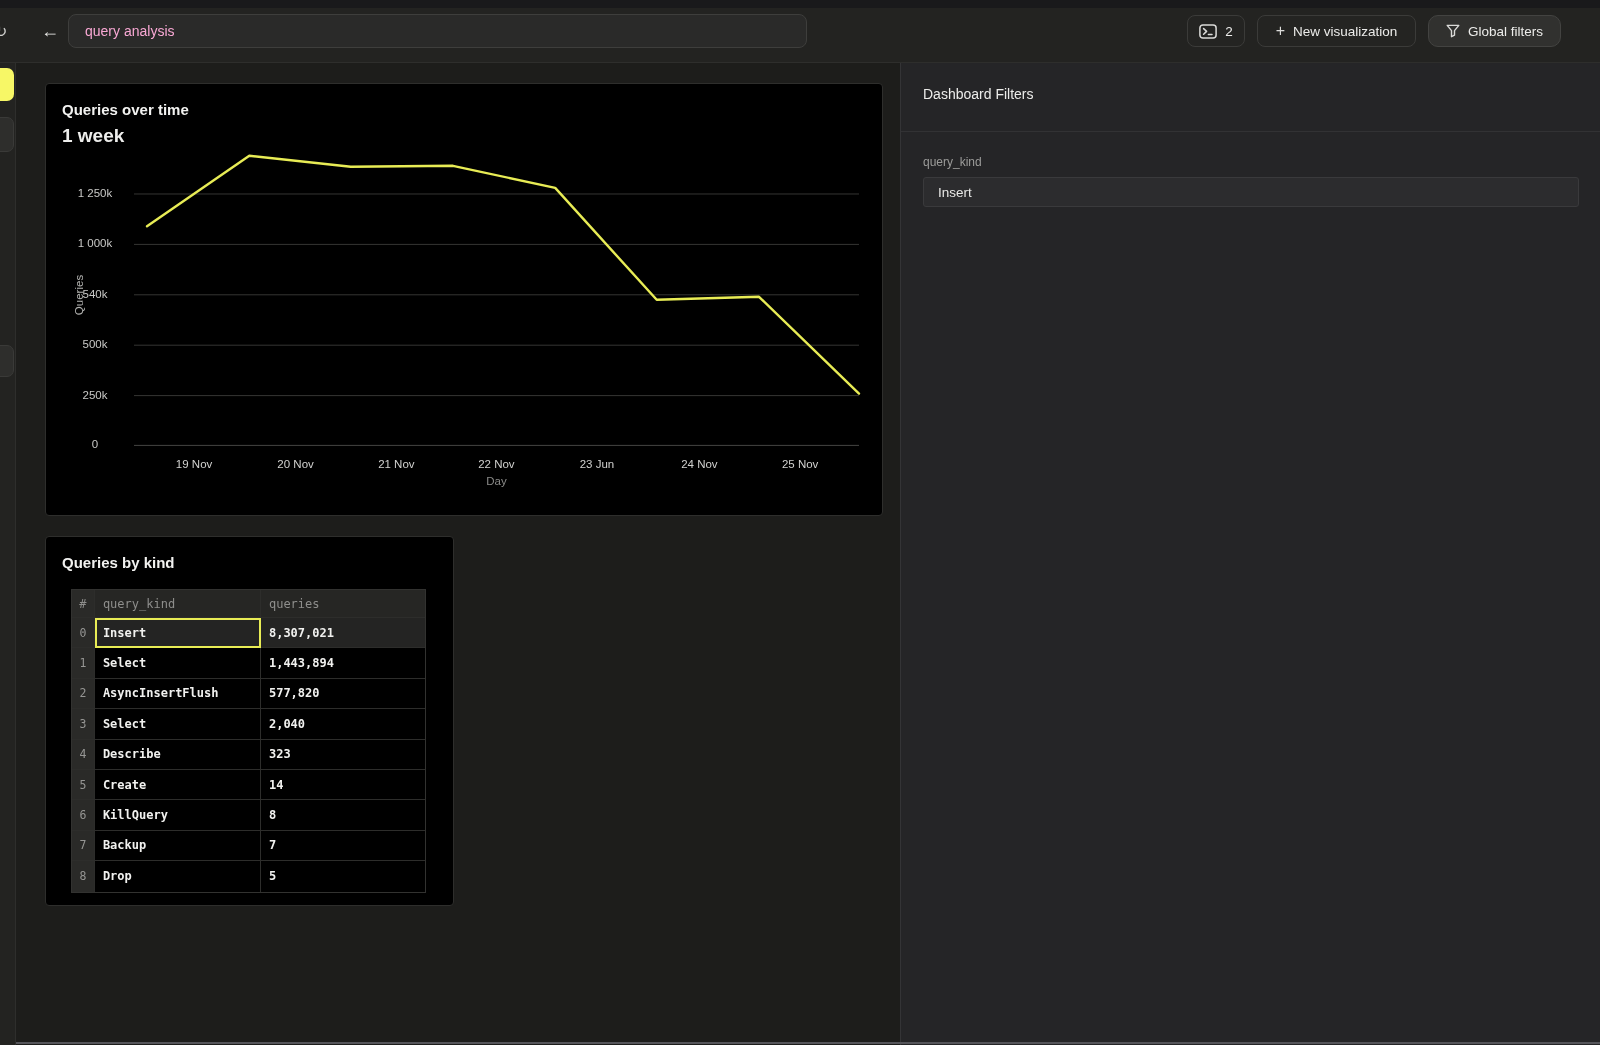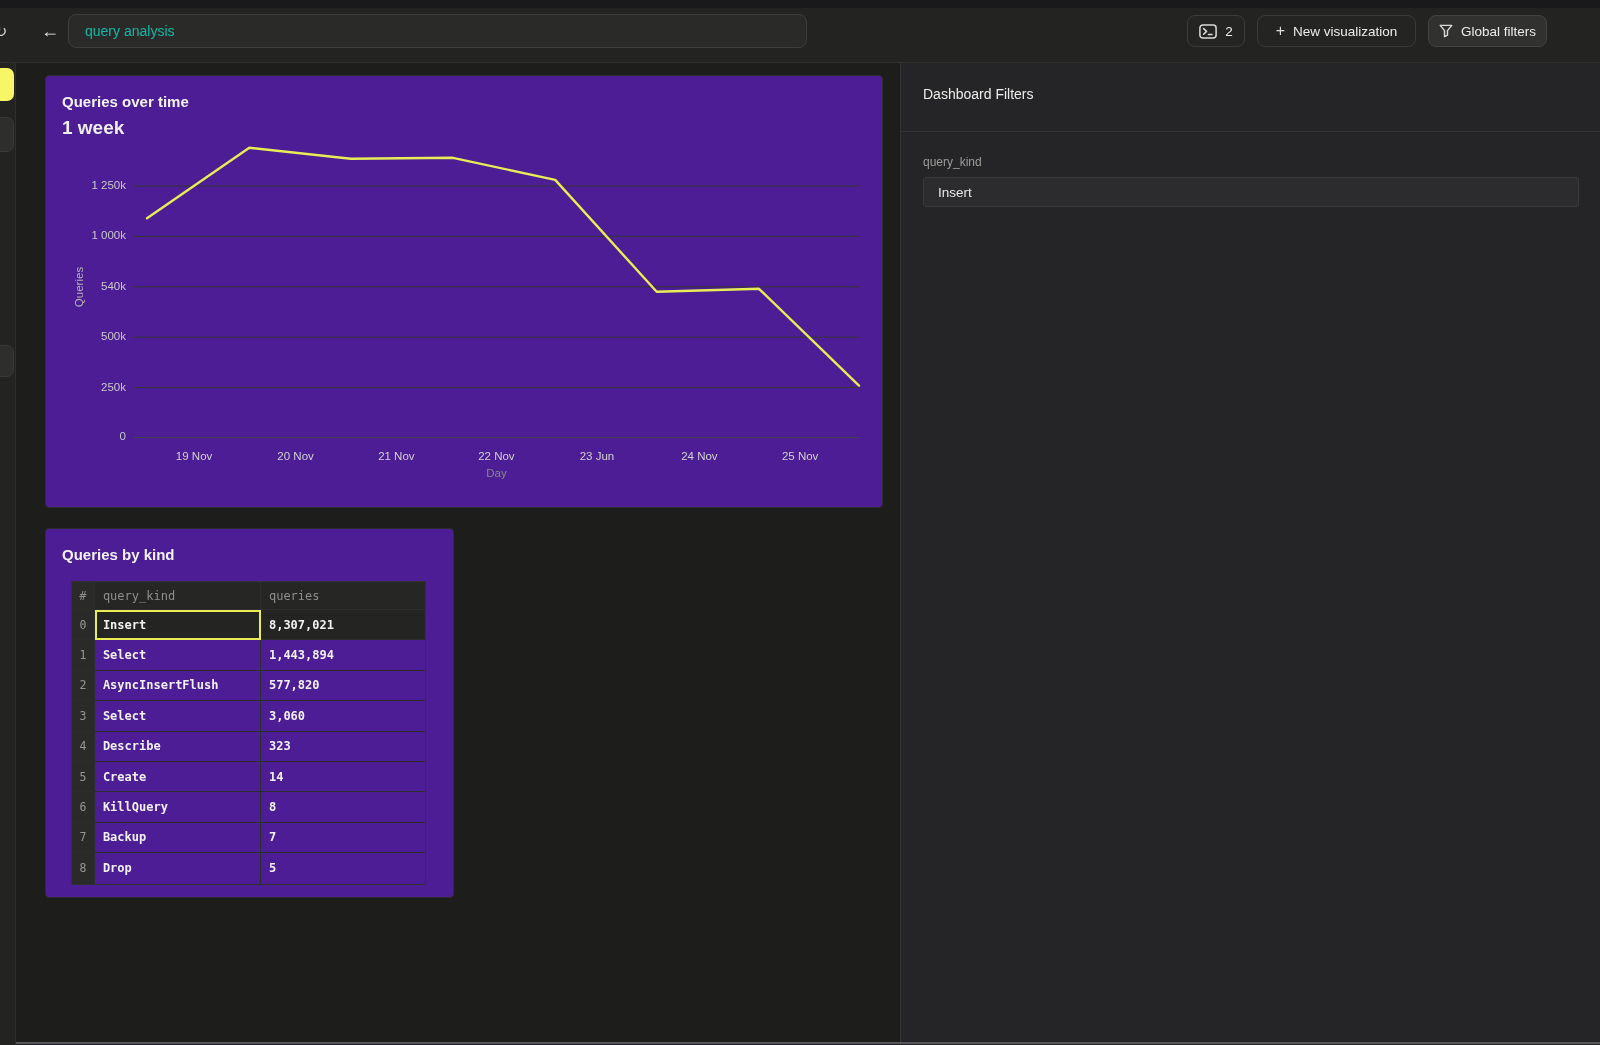--- a/index.html
+++ b/index.html
@@ -11,51 +11,51 @@
   #window-top    { left:0; top:0; width:1600px; height:8px; background:#19191b; }
   #bottom-line   { left:0; top:1042px; width:1600px; height:2px; background:#55555a; }
 
   
   #topbar { left:0; top:8px; width:1600px; height:55px; background:#232321;
             border-bottom:1px solid #2e2e2c; z-index:5; }
   #history-icon { left:-6px; top:14px; font-size:16px; color:#cfcfcd; }
   #back-btn { left:38px; top:11px; width:24px; height:24px; color:#e6e6e4; font-size:18px;
               line-height:24px; text-align:center; cursor:pointer; background:none; border:none; }
   #title-input { left:68px; top:6px; width:739px; height:34px; background:#2a2a29;
-                 border:1px solid #3e3e3c; border-radius:8px; color:#14b8a6;
+                 border:1px solid #3e3e3c; border-radius:8px; color:#f9a8d4;
                  font-size:14px; padding:0 16px; outline:none;
                  font-family:"Liberation Sans", sans-serif; }
   .tb-btn { top:7px; height:32px; border-radius:8px; border:1px solid #3b3b39;
             background:#242422; color:#ececea; font-size:13.5px; display:flex;
             align-items:center; justify-content:center; gap:8px; cursor:pointer;
             font-family:"Liberation Sans", sans-serif; }
   #console-btn { left:1187px; width:58px; }
   #newviz-btn  { left:1257px; width:159px; }
-  #globalfilters-btn { left:1428px; width:119px; background:#31312f; border-color:#434341; }
+  #globalfilters-btn { left:1428px; width:133px; background:#31312f; border-color:#434341;border-radius:10px; }
   .tb-btn svg { display:block; }
   .plus-glyph { font-size:16px; font-weight:400; color:#dcdcda; line-height:1; }
 
   
   #left-strip { left:0; top:63px; width:16px; height:982px; background:#232321;
                 border-right:1px solid #2e2e2c; overflow:visible; z-index:4; }
   .swatch { position:absolute; left:-14px; width:28px; border-radius:7px; cursor:pointer; }
   .swatch.yellow { background:#f7f766; }
   .swatch.gray   { background:#2e2e2c; border:1px solid #3a3a38; }
 
   
   #main { left:16px; top:63px; width:884px; height:982px; background:#1d1d1b; }
-  .card { position:absolute; background:#4c1d95; border:1px solid #2e2e2c; border-radius:4px; }
+  .card { position:absolute; background:#000000; border:1px solid #2e2e2c; border-radius:4px;margin-top:8px; }
   #chart-card { left:29px; top:12px; width:838px; height:433px; }
   #table-card { left:29px; top:465px; width:409px; height:370px; }
   .card-title { position:absolute; left:16px; top:17px; font-size:15px; font-weight:700; color:#f2f2f0; }
   .card-subtitle { position:absolute; left:16px; top:41px; font-size:19px; font-weight:700; color:#eeeeec; }
 
   
   #plot { left:88px; top:60px; width:725px; height:302px; overflow:visible; }
-  .ytick { position:absolute; left:18px; width:62px; text-align:right; font-size:11.5px;
+  .ytick { position:absolute; left:18px; width:62px; text-align:center; font-size:11.5px;
            color:#c9c9c7; }
   .xtick { position:absolute; width:70px; font-size:11.5px; color:#d2d2d0; top:374px; }
   #y-axis-title { left:33px; top:211px; transform:translate(-50%,-50%) rotate(-90deg);
                   font-size:11.5px; color:#b2b2b0; }
   #x-axis-title { top:391px; width:70px; text-align:center; font-size:11.5px; color:#8a8a88; }
 
   
   #qtable { position:absolute; left:25px; top:52px; width:355px;
             border:1px solid #323230; font-family:"DejaVu Sans Mono", monospace; }
   .trow { display:flex; height:30.4px; }
@@ -180,21 +180,21 @@
           <div class="tcell c2">1,443,894</div>
         </div>
         <div class="trow">
           <div class="tcell c0">2</div>
           <div class="tcell c1">AsyncInsertFlush</div>
           <div class="tcell c2">577,820</div>
         </div>
         <div class="trow">
           <div class="tcell c0">3</div>
           <div class="tcell c1">Select</div>
-          <div class="tcell c2">3,060</div>
+          <div class="tcell c2">2,040</div>
         </div>
         <div class="trow">
           <div class="tcell c0">4</div>
           <div class="tcell c1">Describe</div>
           <div class="tcell c2">323</div>
         </div>
         <div class="trow">
           <div class="tcell c0">5</div>
           <div class="tcell c1">Create</div>
           <div class="tcell c2">14</div>

